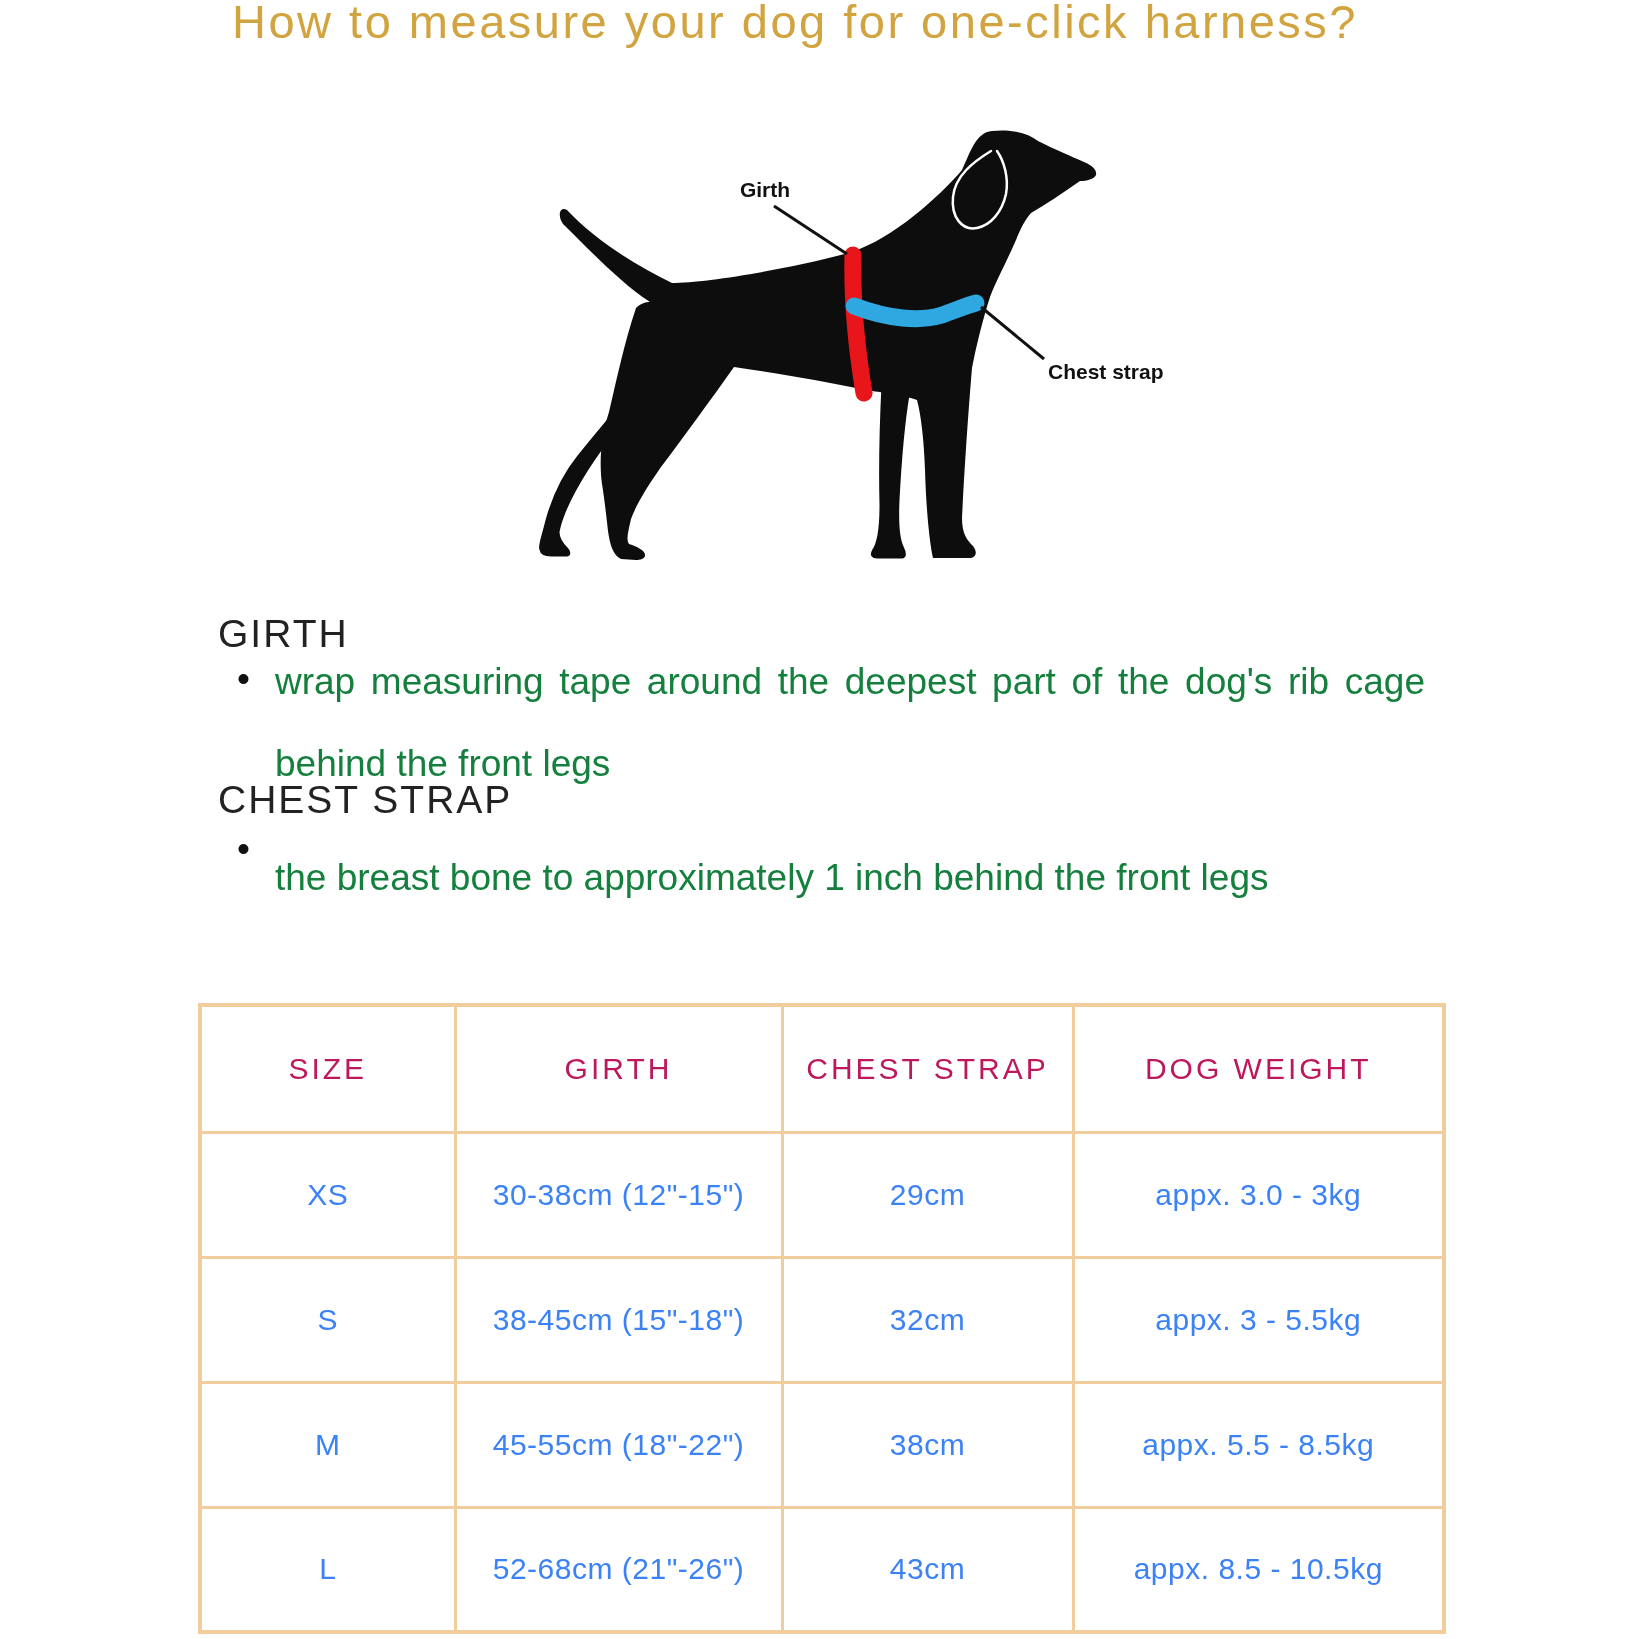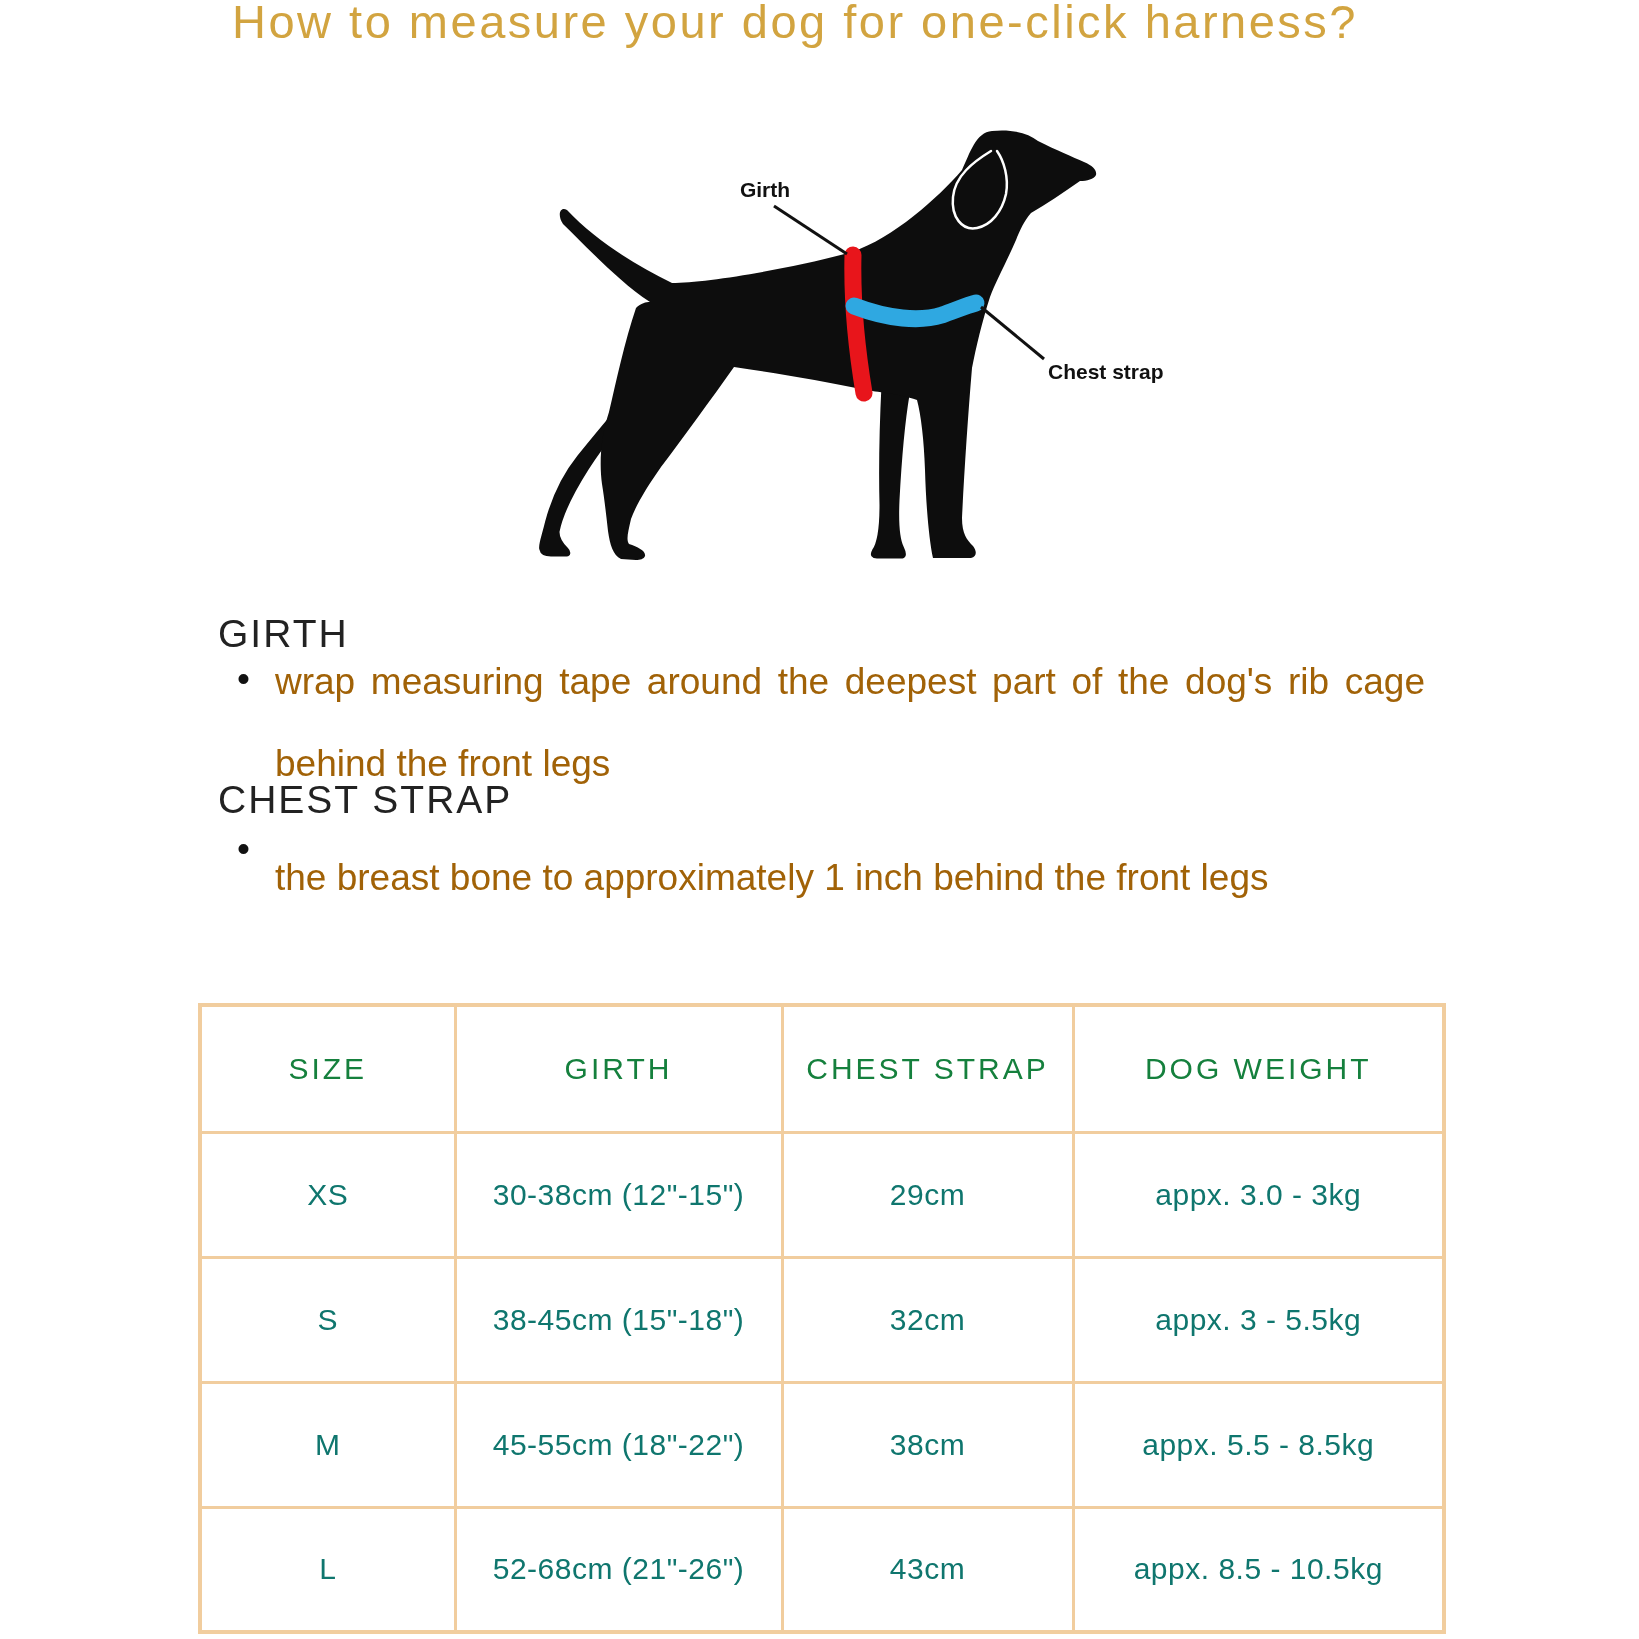--- a/index.html
+++ b/index.html
@@ -20,37 +20,37 @@
   .section-heading {
     position:absolute; left:218px;
     font-size:39px; letter-spacing:2px; color:#222222;
   }
   .bullet-dot {
     position:absolute; left:237px;
     font-size:37px; color:#111111;
   }
   .bullet-line {
     position:absolute; left:275px; width:1150px;
-    font-size:37px; line-height:44px; color:#a16207;
+    font-size:37px; line-height:44px; color:#15803d;
   }
   .justify-full { text-align:justify; text-align-last:justify; }
 
   .size-table {
     position:absolute; left:198px; top:1003px;
     border-collapse:collapse; table-layout:fixed; width:1244px;
     background:#ffffff;
   }
   .size-table td, .size-table th { border:3px solid #f1cd9e; text-align:center; vertical-align:middle; }
   .size-table { border:4px solid #f1cd9e; }
   .size-table thead tr { height:127px; }
   .size-table tbody tr { height:125px; }
   .size-table th {
-    color:#15803d; font-weight:400; font-size:30px; letter-spacing:3px;
+    color:#be185d; font-weight:400; font-size:30px; letter-spacing:3px;
   }
-  .size-table td { font-size:30px; color:#0f766e; letter-spacing:0.5px; }
+  .size-table td { font-size:30px; color:#3b82f6; letter-spacing:0.5px; }
 </style>
 </head>
 <body>
 
 <div class="page">
 
   <div class="page-title">How to measure your dog for one-click harness?</div>
 
   <svg class="dog-figure" viewBox="480 100 720 500" xmlns="http://www.w3.org/2000/svg">
 

